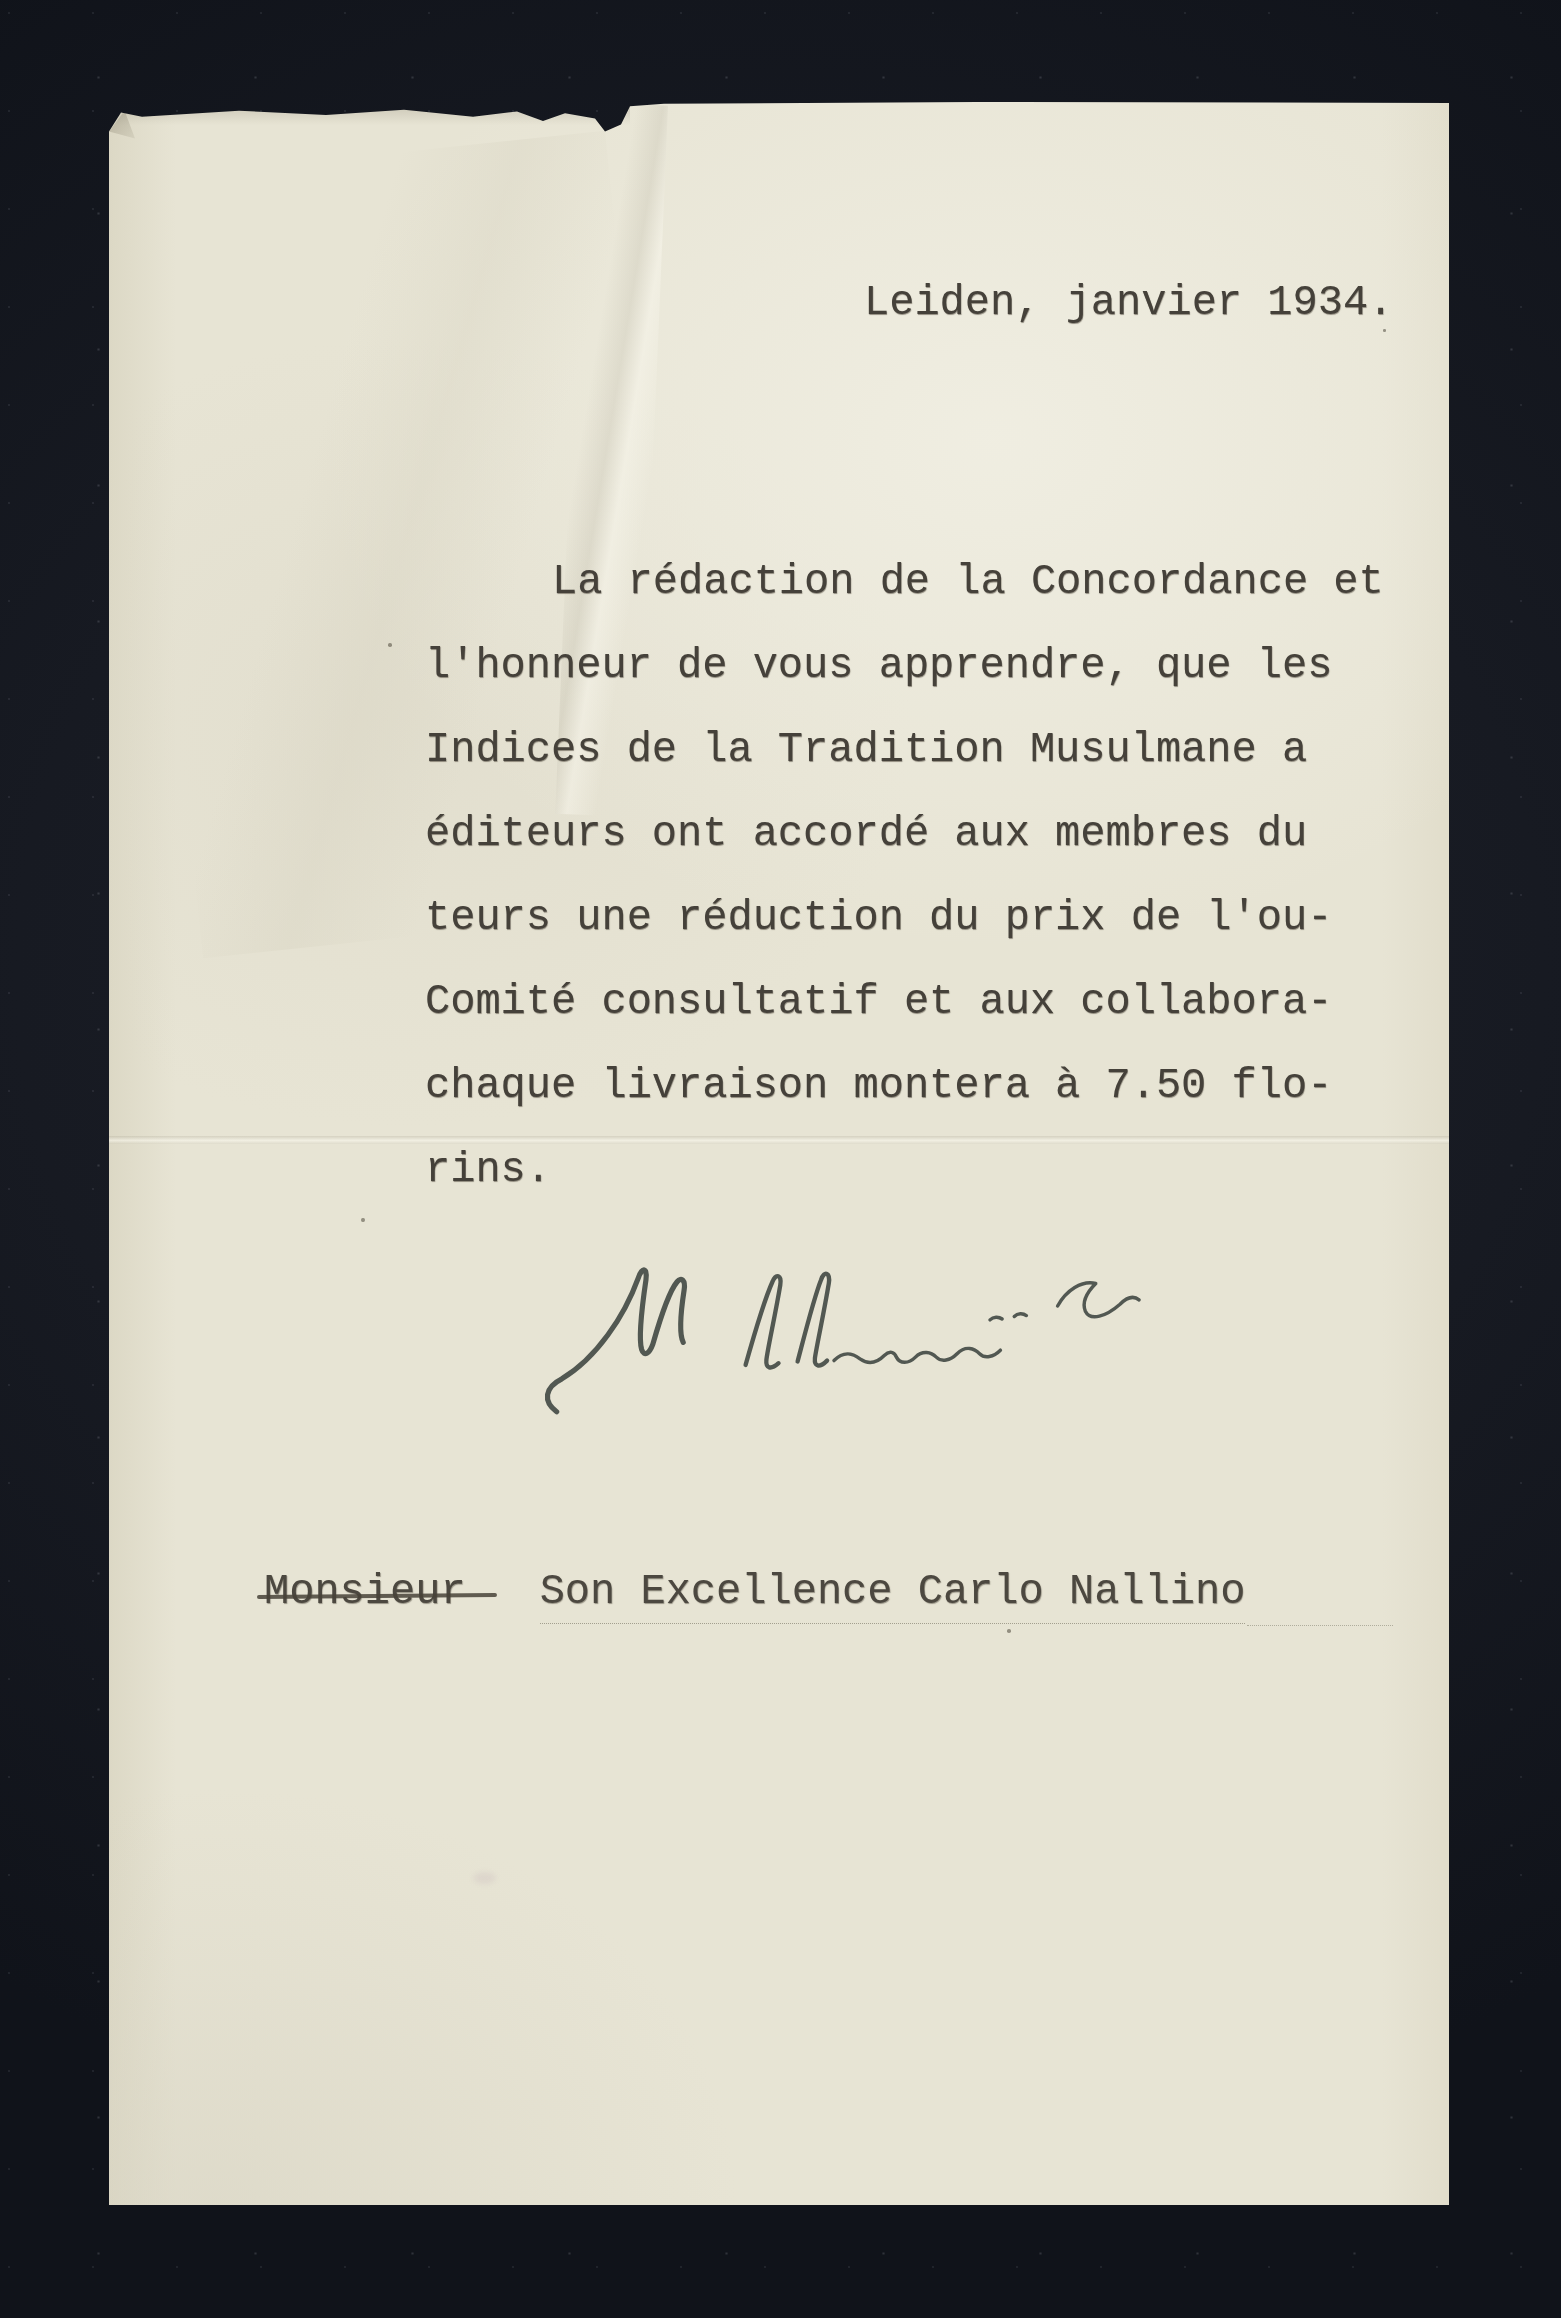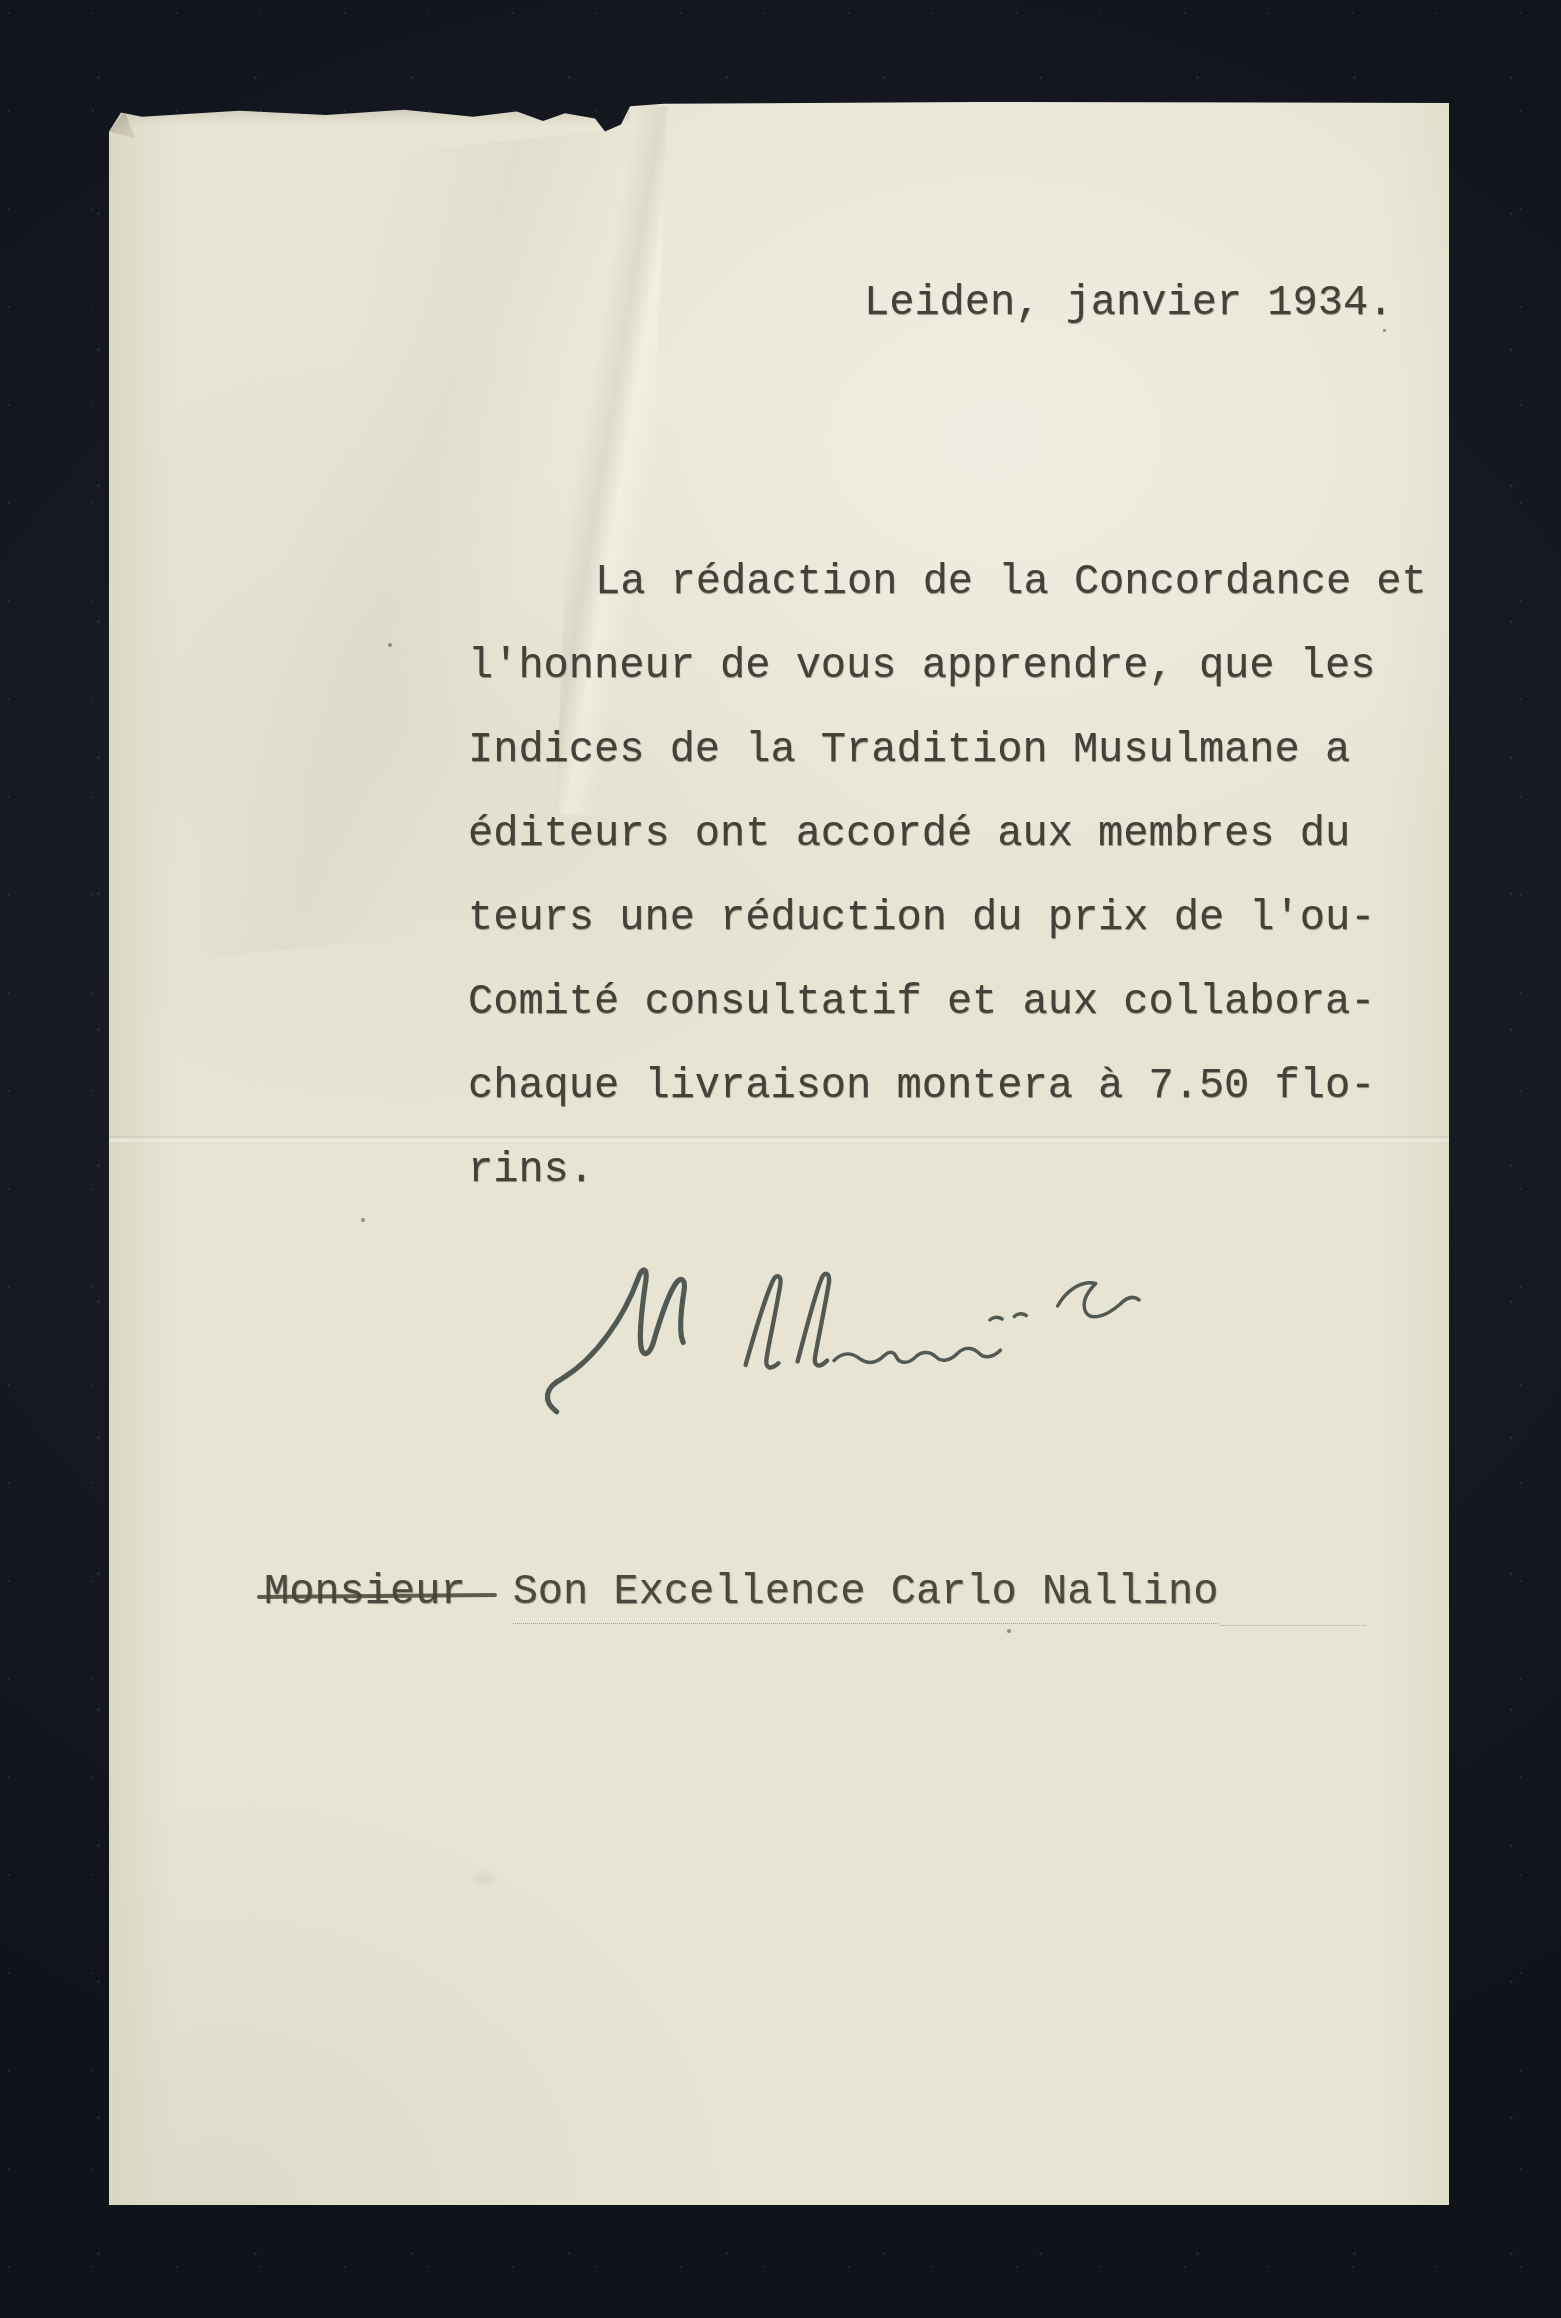--- a/index.html
+++ b/index.html
@@ -62,37 +62,37 @@
     background:rgba(150,110,150,0.10);filter:blur(2.6px);
   }
 
   
   .typed{
     color:#45413a;font-size:42px;white-space:pre;
     text-shadow:0.5px 0.5px 0.8px rgba(74,68,56,0.55);
     letter-spacing:0;
   }
   .dateline{position:absolute;left:720px;top:177px;line-height:49px;margin-left:35px;}
-  .letter-body{position:absolute;left:316px;top:438px;width:1007px;margin-left:43px;}
+  .letter-body{position:absolute;left:316px;top:438px;width:1007px;}
   .letter-body .tline{line-height:84px;height:84px;}
   .letter-body .tline:first-child{text-indent:127px;}
 
   
   .signature{position:absolute;left:430px;top:1152px;width:642px;height:182px;}
   .signature path{fill:none;stroke:#3d4440;stroke-linecap:round;stroke-linejoin:round;opacity:0.88;}
 
   
   .address{position:absolute;left:155px;top:1463px;line-height:54px;white-space:nowrap;}
   .address .typedtxt{color:#4c4840;text-shadow:0.7px 0.7px 0.9px rgba(74,68,56,0.5);}
   .struck{position:relative;display:inline-block;}
   .struck::after{
     content:"";position:absolute;left:-7px;right:-31px;top:54%;height:4.3px;
     background:rgba(72,67,56,0.85);border-radius:2.6px;transform:rotate(-0.5deg);
   }
-  .addr-main{display:inline-block;margin-left:47px;position:relative;
+  .addr-main{display:inline-block;margin-left:74px;position:relative;
     border-bottom:1.7px dotted rgba(96,90,74,0.50);padding-bottom:3.5px;}
   .dot-trail{display:inline-block;width:146px;height:50px;margin-left:1.7px;
     border-bottom:1.7px dotted rgba(96,90,74,0.40);vertical-align:bottom;}
 </style>
 </head>
 <body>
 
 <div class="paper">
 
   <div class="edge-damage-shade"></div>

